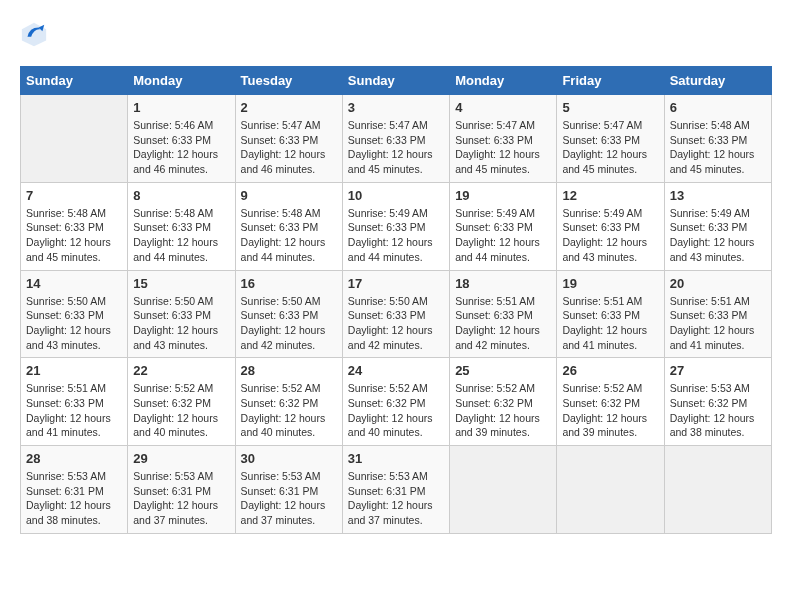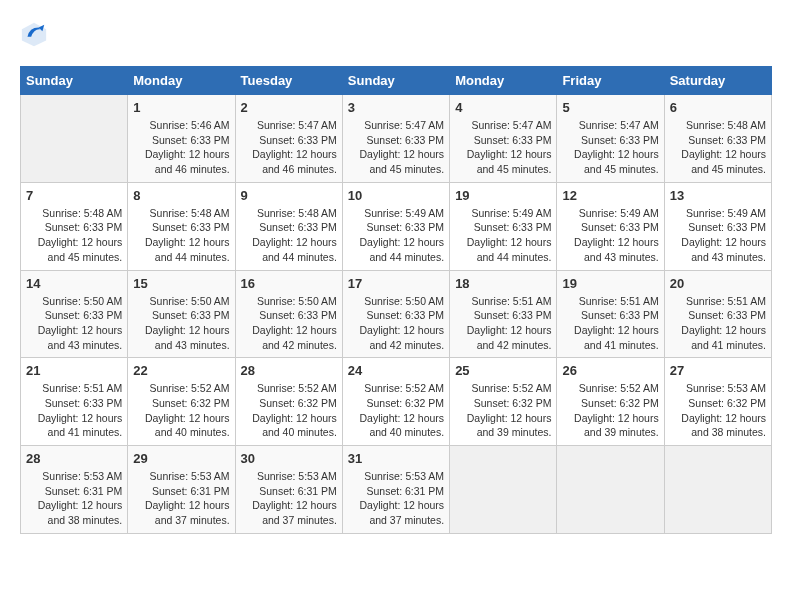--- a/index.html
+++ b/index.html
@@ -79,21 +79,20 @@
       font-size: 13px;
       font-weight: bold;
       color: #333;
       display: block;
       margin-bottom: 3px;
     }
     .day-info {
       color: #333;
       font-size: 10.5px;
       line-height: 1.4;
-      text-align: right;
     }
     .empty-cell {
       background: #f0f0f0 !important;
     }
   </style>
 </head>
 <body>
 
 <div class="header">
   <div class="logo">

